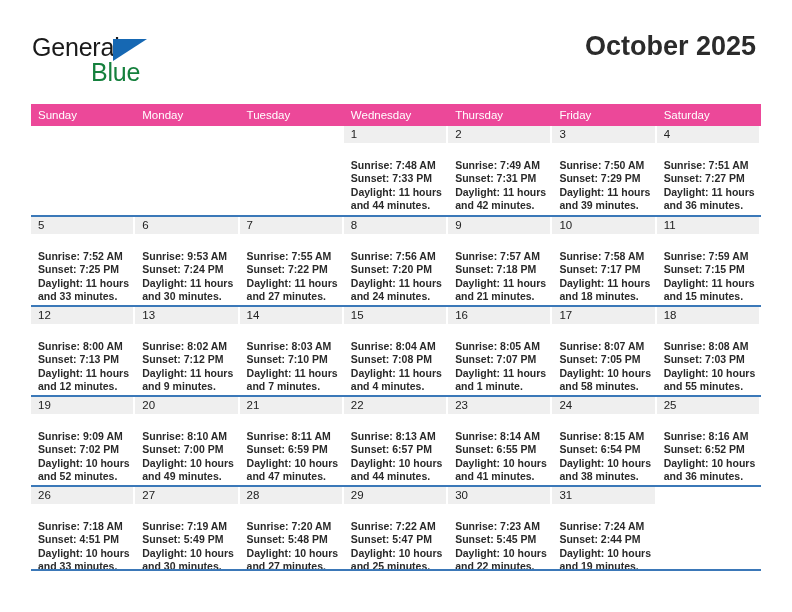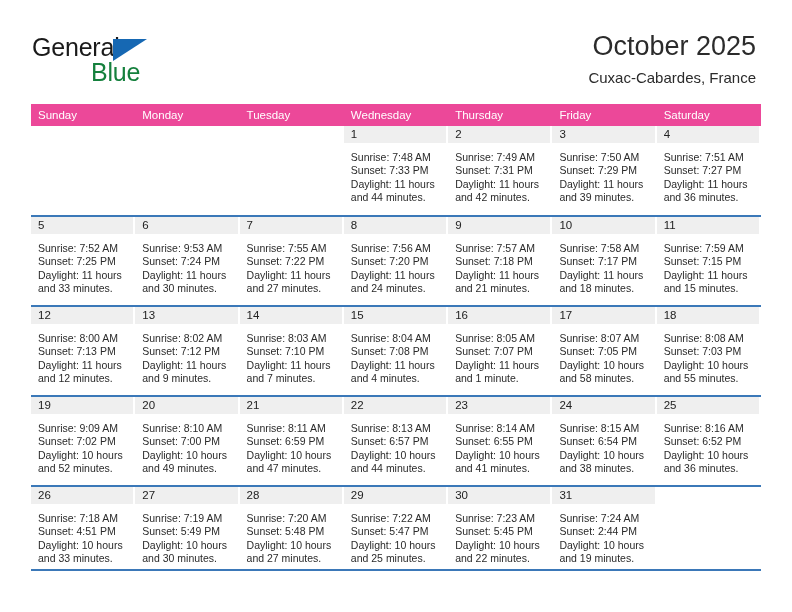--- a/index.html
+++ b/index.html
@@ -68,21 +68,21 @@
   .title-block {
     position: absolute;
     right: 36px;
     top: 30px;
     text-align: right;
   }
   .cal-title {
     font-size: 27px;
     color: #2b2b2b;
     line-height: 32px;
-    font-weight: normal;
+    font-weight: bold;
     margin: 0;
     white-space: nowrap;
   }
   .cal-subtitle {
     font-size: 15px;
     color: #2b2b2b;
     line-height: 20px;
     margin: 6px 0 0 0;
     white-space: nowrap;
   }
@@ -135,24 +135,25 @@
     margin-right: 2px;
     font-size: 11.5px;
     color: #222222;
     line-height: 15px;
   }
   .cell-blank .daynum-band {
     background: transparent;
   }
 
   .details {
-    padding: 8px 5px 0 7px;
+    padding: 16px 5px 0 7px;
     font-size: 10.5px;
     line-height: 13.4px;
     color: #2a2a2a;
+    font-weight: bold;
   }
   .details div {
     white-space: nowrap;
   }
   .details .daylight {
     white-space: normal;
   }
 
   .bottom-rule {
     position: absolute;
@@ -171,21 +172,20 @@
   <div class="header">
 
     <div class="logo">
       <span class="logo-general">General</span>
       <span class="logo-tri"></span>
       <span class="logo-blue">Blue</span>
     </div>
 
     <div class="title-block">
       <h1 class="cal-title">October 2025</h1>
-      <div class="cal-subtitle">Cuxac-Cabardes, France</div>
     </div>
 
   </div>
 
   <table class="calendar">
     <thead>
       <tr>
         <th>Sunday</th>
         <th>Monday</th>
         <th>Tuesday</th>

